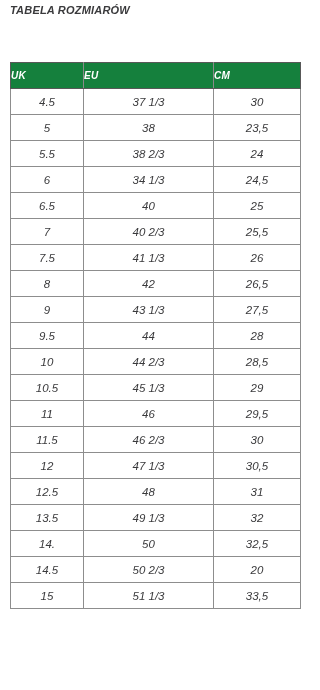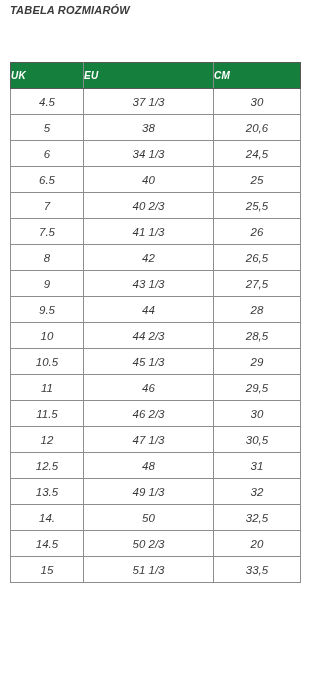--- a/index.html
+++ b/index.html
@@ -107,21 +107,26 @@
     </thead>
     <tbody id="table-body">
         <tr>
           <td>4.5</td>
           <td>37 1/3</td>
           <td>30</td>
         </tr>
         <tr>
           <td>5</td>
           <td>38</td>
-          <td>20,6</td>
+          <td>23,5</td>
+        </tr>
+        <tr>
+          <td>5.5</td>
+          <td>38 2/3</td>
+          <td>24</td>
         </tr>
         <tr>
           <td>6</td>
           <td>34 1/3</td>
           <td>24,5</td>
         </tr>
         <tr>
           <td>6.5</td>
           <td>40</td>
           <td>25</td>

